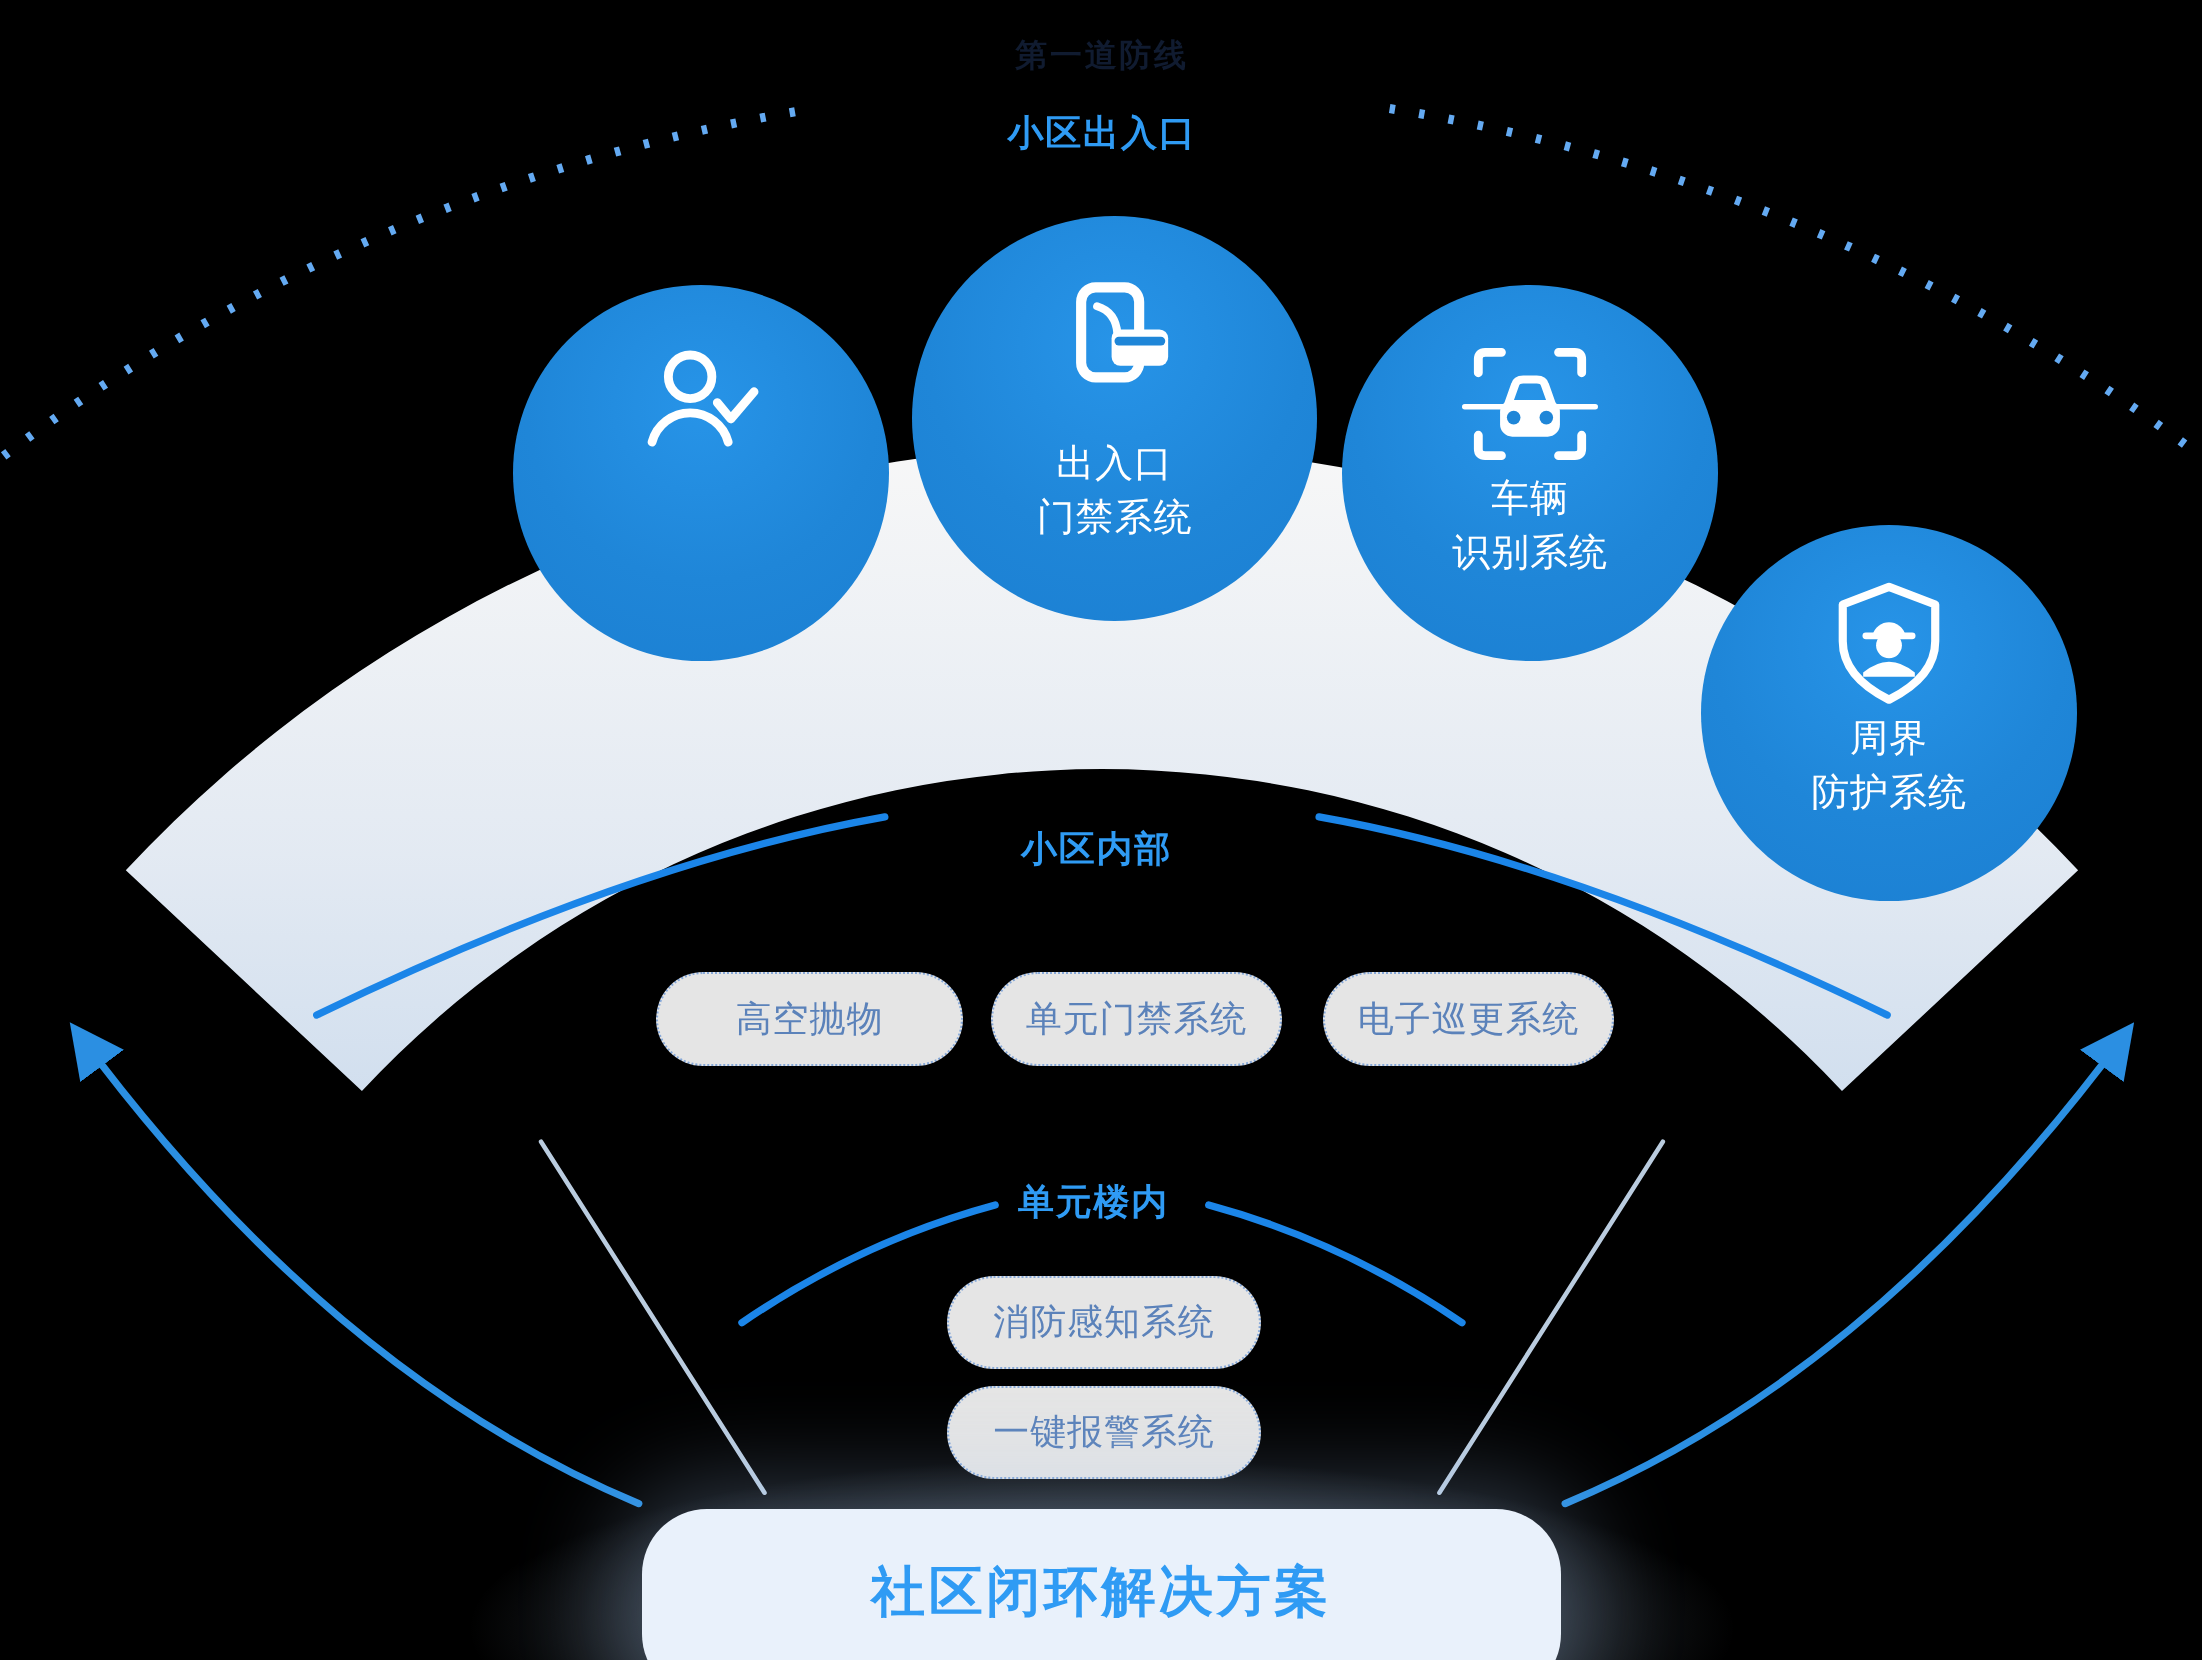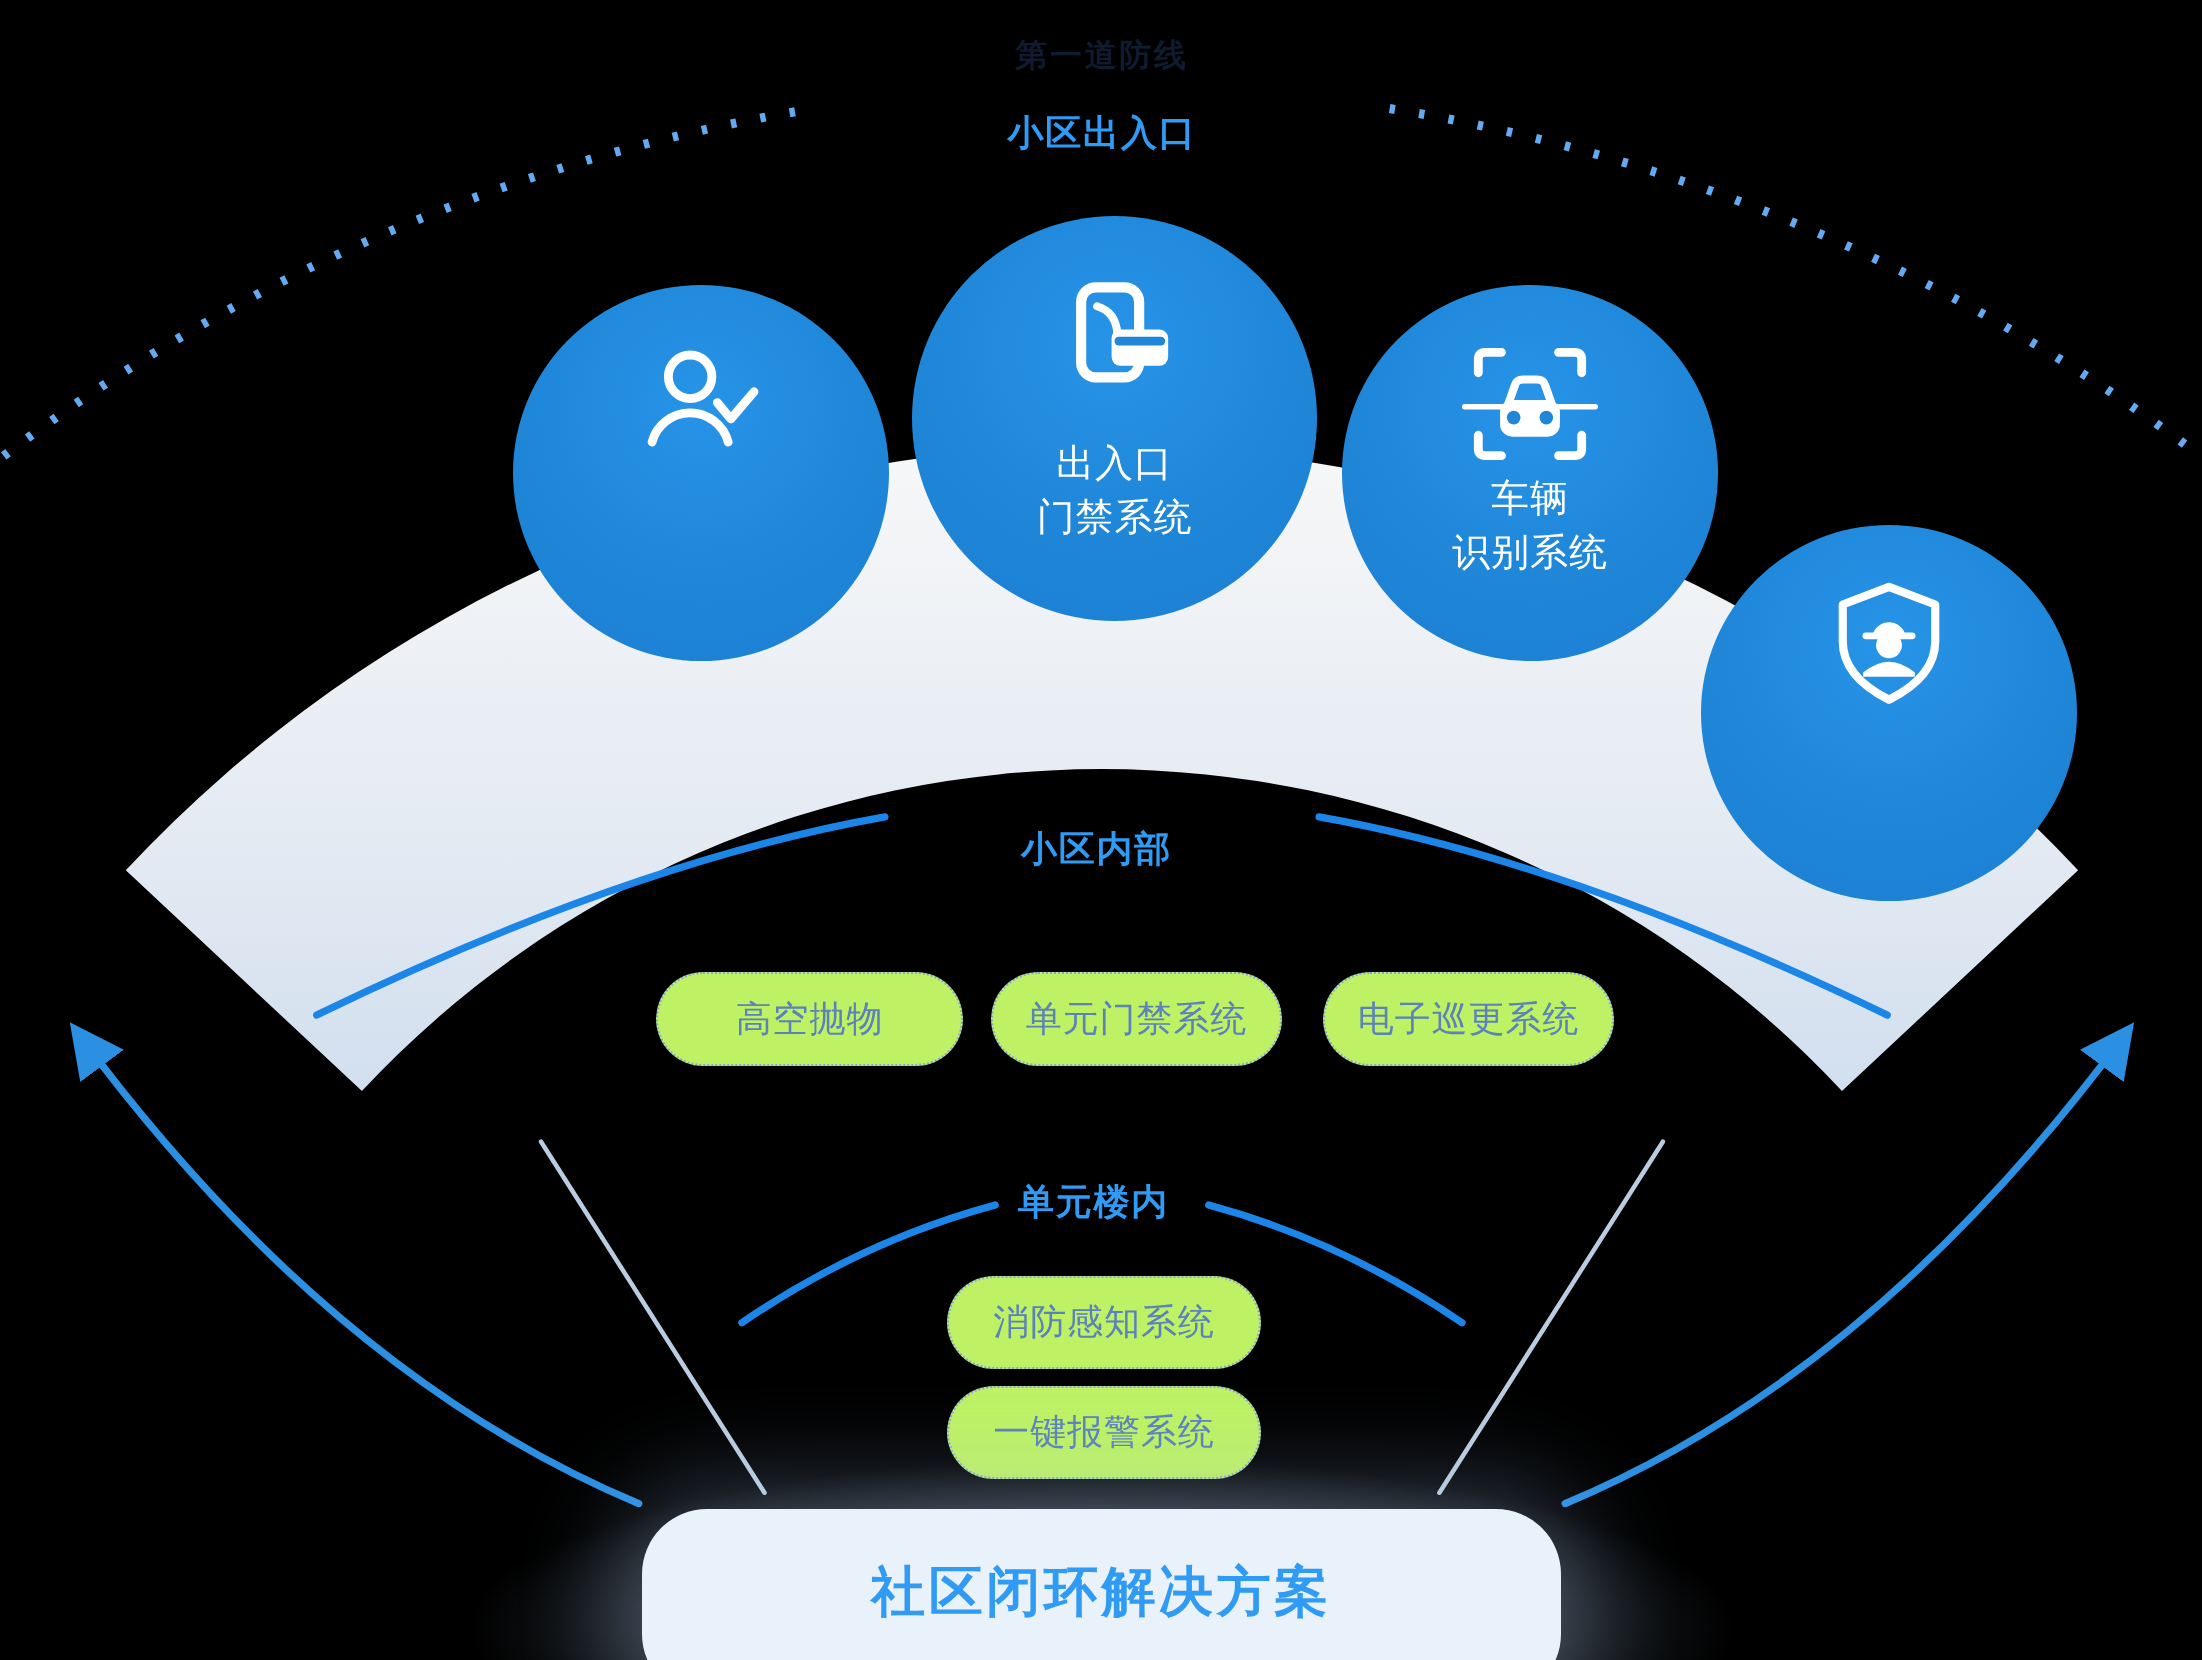--- a/index.html
+++ b/index.html
@@ -29,21 +29,21 @@
   .circle-vehicle{left:1342px;top:285px;width:376px;height:376px;}
   .circle-perimeter{left:1701px;top:525px;width:376px;height:376px;}
   .circle svg.icon{flex:none;}
   .circle-video svg.icon{margin-top:56px;}
   .circle-visitor svg.icon{margin-top:51px;}
   .circle-access svg.icon{margin-top:54px;}
   .circle-vehicle svg.icon{margin-top:51px;}
   .circle-perimeter svg.icon{margin-top:51px;}
 
   .pill{
-    position:absolute;z-index:2;background:#bef264;border:2.7px dotted #86a8d8;
+    position:absolute;z-index:2;background:#e5e5e5;border:2.7px dotted #86a8d8;
     border-radius:54px;display:flex;align-items:center;justify-content:center;
     color:#5b82ba;font-size:36px;letter-spacing:0.9px;
   }
   .pill-sky{left:656px;top:972px;width:303px;height:90px;}
   .pill-unit{left:991px;top:972px;width:287px;height:90px;}
   .pill-patrol{left:1323px;top:972px;width:287px;height:90px;align-items:center;}
   .pill-fire{left:947px;top:1276px;width:310px;height:89px;}
   .pill-alarm{left:947px;top:1386px;width:310px;height:89px;}
 
   .solution{
@@ -139,20 +139,24 @@
   </div>
 
   <div class="circle circle-perimeter">
     <svg class="icon" width="136" height="136" viewBox="0 0 100 100" fill="none" stroke="#fff" stroke-width="6" stroke-linecap="round" stroke-linejoin="round">
       <path d="M 50 8 L 84 21 V 48 Q 84 74 50 91 Q 16 74 16 48 V 21 Z"></path>
       <path d="M 38 43 A 12.5 12.5 0 0 1 62 43 Z" fill="#fff" stroke="none"></path>
       <path d="M 33 44 H 67" stroke-width="5"></path>
       <circle cx="50" cy="51" r="9.5" fill="#fff" stroke="none"></circle>
       <path d="M 31 71 Q 50 55 69 71 L 69 74 H 31 Z" fill="#fff" stroke="none"></path>
     </svg>
+    <div class="label">
+      <div>周界</div>
+      <div>防护系统</div>
+    </div>
   </div>
 
   <div class="txt zone-label zone-interior">小区内部</div>
   <div class="pill pill-sky">
     <span>高空抛物</span>
   </div>
   <div class="pill pill-unit">
     <span>单元门禁系统</span>
   </div>
   <div class="pill pill-patrol">

